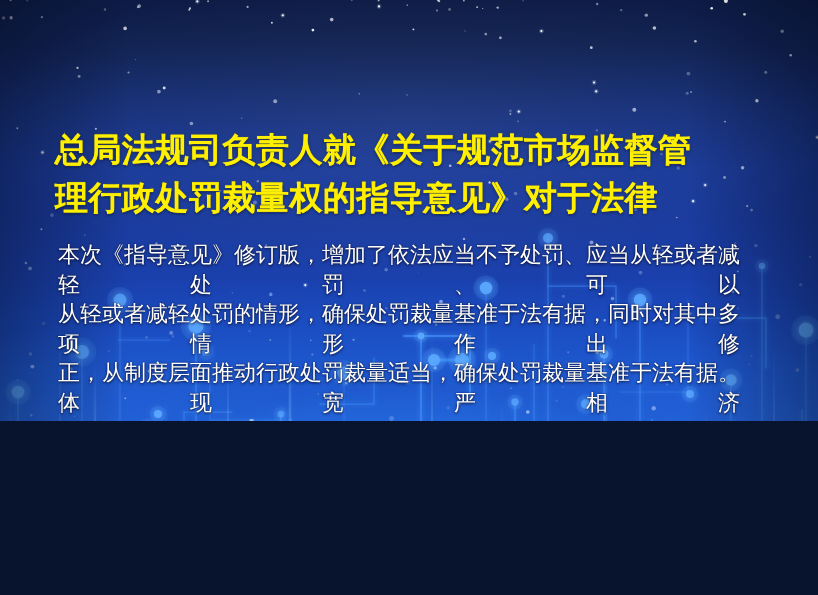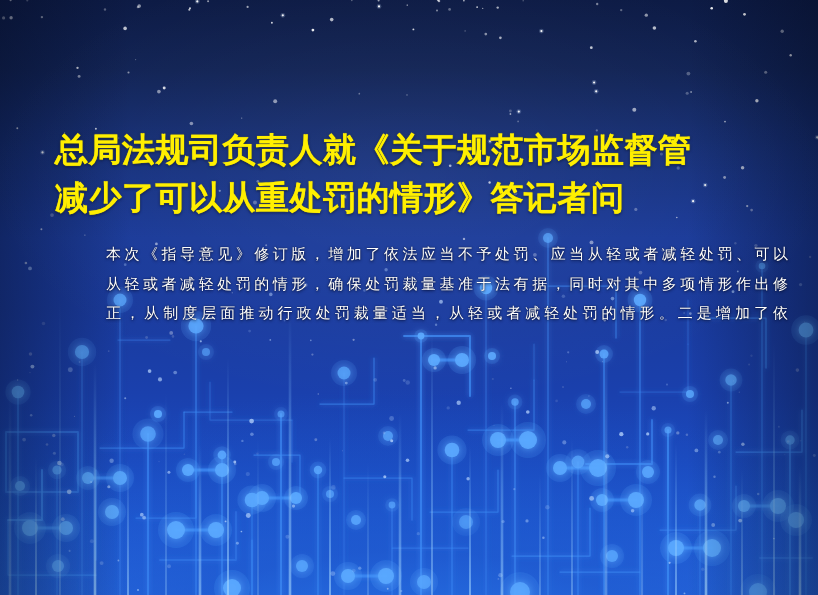--- a/index.html
+++ b/index.html
@@ -3,21 +3,21 @@
 <meta charset="utf-8">
 <title>总局法规司负责人就《关于规范市场监督管理行政处罚裁量权的指导意见》答记者问</title>
 <style>
   html,body{margin:0;padding:0;background:#08142e;}
   body{
     font-family:"DejaVu Sans","Liberation Sans",sans-serif;
   }
   #poster{
     position:relative;
     width:818px;
-    height:595px;
+    height:421px;
     overflow:hidden;
     background:#112a6b;
     user-select:none;
   }
   
   .layer{position:absolute;inset:0;}
   #bg-gradient{
     background:
       radial-gradient(120% 85% at 50% 118%, rgba(40,120,235,.95) 0%, rgba(28,85,200,.55) 30%, rgba(14,40,120,0) 62%),
       linear-gradient(180deg,
@@ -48,27 +48,26 @@
     font-weight:bold;
     letter-spacing:.5px;
     color:#ffef00;
     text-shadow:0 0 1px rgba(255,239,0,.85), 0 1px 3px rgba(0,10,40,.75);
   }
   #title .tline{display:block;white-space:nowrap;}
 
   #body-text{
     position:absolute;
     left:58px; top:240px; width:682px;
-    font-size:15px;
+    font-size:22px;
     line-height:29.5px;
     color:#ffffff;
     text-align:justify;
     text-justify:inter-ideograph;
     text-shadow:0 1px 3px rgba(0,8,35,.85), 0 0 1px rgba(0,8,35,.9);
-    margin-left:48px;
   }
   #body-text .pline{display:block;}
   #body-text .pline.just{
     text-align:justify;
     text-align-last:justify;
   }
   #body-text .pline.last{text-align-last:left;}
 </style>
 </head>
 <body>
@@ -639,22 +638,22 @@
       <rect x="704.7" y="410" width="2.6" height="185" fill="url(#vfade)" fill-opacity="0.72"></rect>
       <rect x="741.2" y="469" width="1.6" height="126" fill="url(#vfade)" fill-opacity="0.52"></rect>
       <rect x="773.2" y="343" width="1.6" height="252" fill="url(#vfade)" fill-opacity="0.55"></rect>
       <rect x="798.7" y="467" width="2.6" height="128" fill="url(#vfade)" fill-opacity="0.66"></rect>
     </svg>
 
   <div class="layer" id="bg-vignette"></div>
 
   <h1 id="title">
     <span class="tline">总局法规司负责人就《关于规范市场监督管</span>
-    <span class="tline">减少了可以从重处罚的情形》答记者问</span>
+    <span class="tline">理行政处罚裁量权的指导意见》对于法律</span>
   </h1>
 
   <div id="body-text">
     <span class="pline just">本次《指导意见》修订版，增加了依法应当不予处罚、应当从轻或者减轻处罚、可以</span>
     <span class="pline just">从轻或者减轻处罚的情形，确保处罚裁量基准于法有据，同时对其中多项情形作出修</span>
-    <span class="pline just">正，从制度层面推动行政处罚裁量适当，从轻或者减轻处罚的情形。二是增加了依</span>
+    <span class="pline just">正，从制度层面推动行政处罚裁量适当，确保处罚裁量基准于法有据。体现宽严相济</span>
   </div>
 
 </div>
 
 </body></html>

